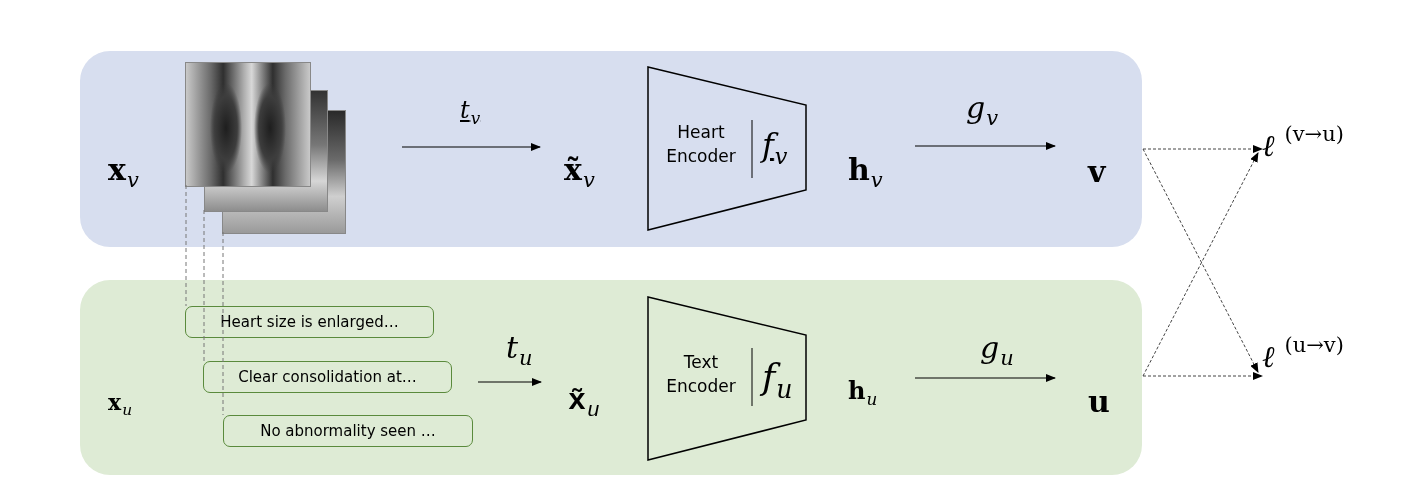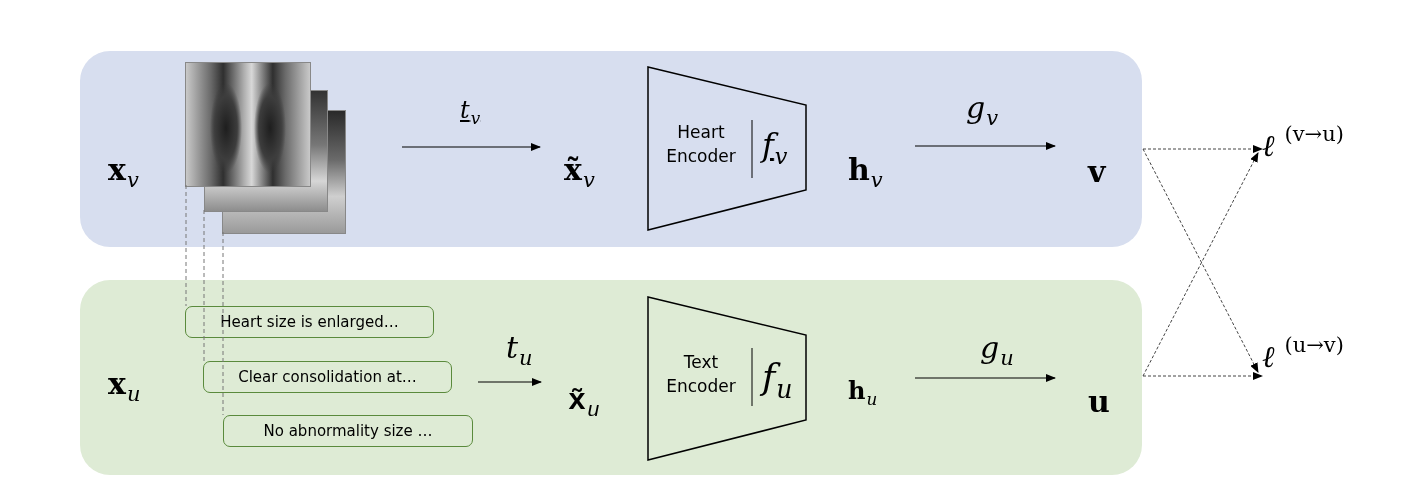--- a/index.html
+++ b/index.html
@@ -52,31 +52,31 @@
 <div class="math bold" style="left:848px;top:128px;font-size:30px;">
   <span>h</span><span class="sub">v</span>
 </div>
 <div class="math ital" style="left:966px;top:90px;font-size:30px;">
   <span>g</span><span class="sub">v</span>
 </div>
 <div class="math bold" style="left:1088px;top:130px;font-size:30px;">
   <span>v</span>
 </div>
 
-<div class="math bold" style="left:108px;top:342px;font-size:30px;">
+<div class="math bold" style="left:108px;top:365px;font-size:22px;">
   <span>x</span><span class="sub">u</span>
 </div>
 <div class="report" style="left:185px;top:306px;width:249px;border-radius:7px;">
   <span>Heart size is enlarged…</span>
 </div>
 <div class="report" style="left:203px;top:361px;width:249px;">
   <span>Clear consolidation at…</span>
 </div>
 <div class="report" style="left:223px;top:415px;width:250px;">
-  <span>No abnormality size …</span>
+  <span>No abnormality seen …</span>
 </div>
 <div class="math ital" style="left:498px;top:330px;font-size:30px;margin-left:8px;">
   <span>t</span><span class="sub">u</span>
 </div>
 <div class="math bold" style="left:568px;top:360px;font-size:30px;font-family:Liberation Mono, monospace;">
   <span>x̃</span><span class="sub">u</span>
 </div>
 <div class="enc-label" style="left:656px;top:350px;width:90px;">
   <div>Text</div>
   <div>Encoder</div>

